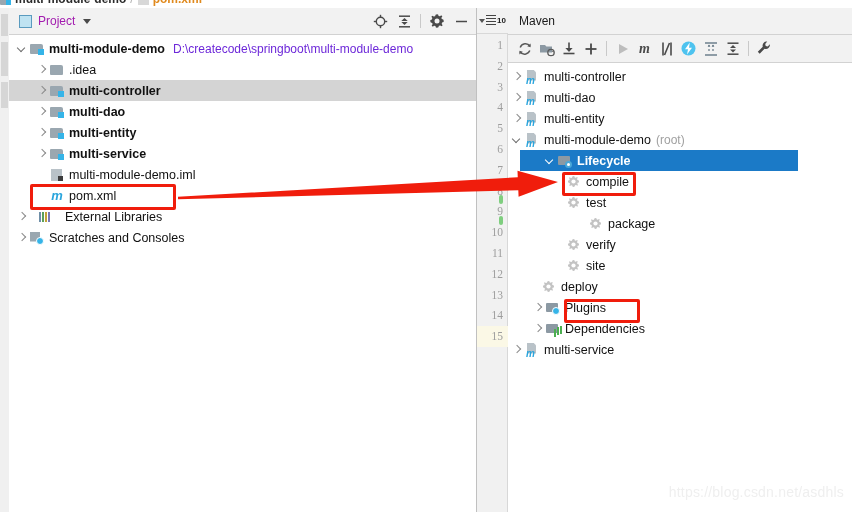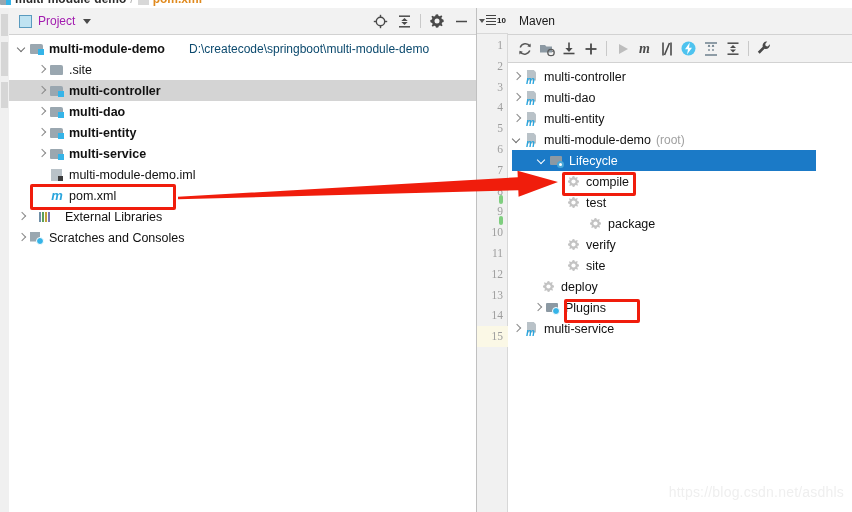--- a/index.html
+++ b/index.html
@@ -115,21 +115,21 @@
   .ic-scratch::before{
     content:"";position:absolute;left:0px;top:1px;width:10px;height:10px;background:#9aa7b0;
     clip-path:polygon(0 0,100% 0,100% 70%,70% 100%,0 100%);
   }
   .ic-scratch::after{
     content:"";position:absolute;right:0;bottom:0;width:8px;height:8px;border-radius:50%;
     background:#35b4e8;border:1px solid #ffffff;box-sizing:border-box;
   }
   .tlabel{font-size:12.5px;color:#111;}
   .tlabel.bold{font-weight:bold;}
-  .tpath{font-size:12px;color:#0c4a6e;margin-left:24px;}
+  .tpath{font-size:12px;color:#6d28d9;margin-left:8px;}
 
   
   .gutter{
     position:absolute;left:477px;top:8px;width:31px;height:504px;
     background:#f1f1f1;border-right:1px solid #d8d8d8;box-sizing:border-box;
   }
   .gutter-top{
     position:absolute;left:0;top:0;width:31px;height:26px;background:#f2f2f2;
     border-bottom:1px solid #d8d8d8;box-sizing:border-box;
     display:flex;align-items:center;justify-content:center;gap:1px;
@@ -281,21 +281,21 @@
         <span class="arrow down"></span>
         <span class="ic ic-module"></span>
         <span class="tlabel bold">multi-module-demo</span>
         <span class="tpath">D:\createcode\springboot\multi-module-demo</span>
       </div>
 
       <div id="project-items">
           <div class="trow" style="padding-left: 28px;">
             <span class="arrow right"></span>
             <span class="ic ic-folder"></span>
-            <span class="tlabel">.site</span>
+            <span class="tlabel">.idea</span>
           </div>
           <div class="trow sel" style="padding-left: 28px;">
             <span class="arrow right"></span>
             <span class="ic ic-module"></span>
             <span class="tlabel bold">multi-controller</span>
           </div>
           <div class="trow" style="padding-left: 28px;">
             <span class="arrow right"></span>
             <span class="ic ic-module"></span>
             <span class="tlabel bold">multi-dao</span>
@@ -461,21 +461,21 @@
           <span class="arrow right"></span>
           <span class="ic-mvnmod"></span>
           <span class="tlabel">multi-entity</span>
         </div>
         <div class="mrow" style="padding-left: 4px;">
           <span class="arrow down"></span>
           <span class="ic-mvnmod"></span>
           <span class="tlabel">multi-module-demo</span>
           <span class="mdim">(root)</span>
         </div>
-        <div class="mrow sel" style="padding-left: 25px; margin-left: 4px; width: 304px; box-sizing: border-box;">
+        <div class="mrow sel" style="padding-left: 25px; margin-left: 12px; width: 278px; box-sizing: border-box; font-weight: bold;">
           <span class="arrow down"></span>
           <span class="ic-lifecycle"></span>
           <span class="tlabel">Lifecycle</span>
         </div>
         <div class="mrow" style="padding-left: 46px;">
           <span class="arrow none"></span>
           <span class="ic-gear" style="width: 14px; height: 14px; flex: 0 0 auto; margin-right: 5px; display: flex; align-items: center;">
             <svg width="13" height="13" viewBox="0 0 16 16">
               <path d="M8 1.2l1.1.25.5 1.5 1.4.35 1.25-.95 1.1 1.1-.95 1.25.35 1.4 1.5.5L14.8 8l-.25 1.1-1.5.5-.35 1.4.95 1.25-1.1 1.1-1.25-.95-1.4.35-.5 1.5L8 14.8l-1.1-.25-.5-1.5-1.4-.35-1.25.95-1.1-1.1.95-1.25-.35-1.4-1.5-.5L1.2 8l.25-1.1 1.5-.5.35-1.4L2.35 3.75l1.1-1.1 1.25.95 1.4-.35.5-1.5z" fill="#c3c3c3"></path>
               <circle cx="8" cy="8" r="2.6" fill="#ffffff"></circle>
@@ -530,20 +530,25 @@
               <path d="M8 1.2l1.1.25.5 1.5 1.4.35 1.25-.95 1.1 1.1-.95 1.25.35 1.4 1.5.5L14.8 8l-.25 1.1-1.5.5-.35 1.4.95 1.25-1.1 1.1-1.25-.95-1.4.35-.5 1.5L8 14.8l-1.1-.25-.5-1.5-1.4-.35-1.25.95-1.1-1.1.95-1.25-.35-1.4-1.5-.5L1.2 8l.25-1.1 1.5-.5.35-1.4L2.35 3.75l1.1-1.1 1.25.95 1.4-.35.5-1.5z" fill="#c3c3c3"></path>
               <circle cx="8" cy="8" r="2.6" fill="#ffffff"></circle>
             </svg>
           </span>
           <span class="tlabel">deploy</span>
         </div>
         <div class="mrow" style="padding-left: 25px;">
           <span class="arrow right"></span>
           <span class="ic-plugins"></span>
           <span class="tlabel">Plugins</span>
+        </div>
+        <div class="mrow" style="padding-left: 25px;">
+          <span class="arrow right"></span>
+          <span class="ic-deps"></span>
+          <span class="tlabel">Dependencies</span>
         </div>
         <div class="mrow" style="padding-left: 4px;">
           <span class="arrow right"></span>
           <span class="ic-mvnmod"></span>
           <span class="tlabel">multi-service</span>
         </div>
       </div>
   </div>
 
   <svg class="anno-svg">

